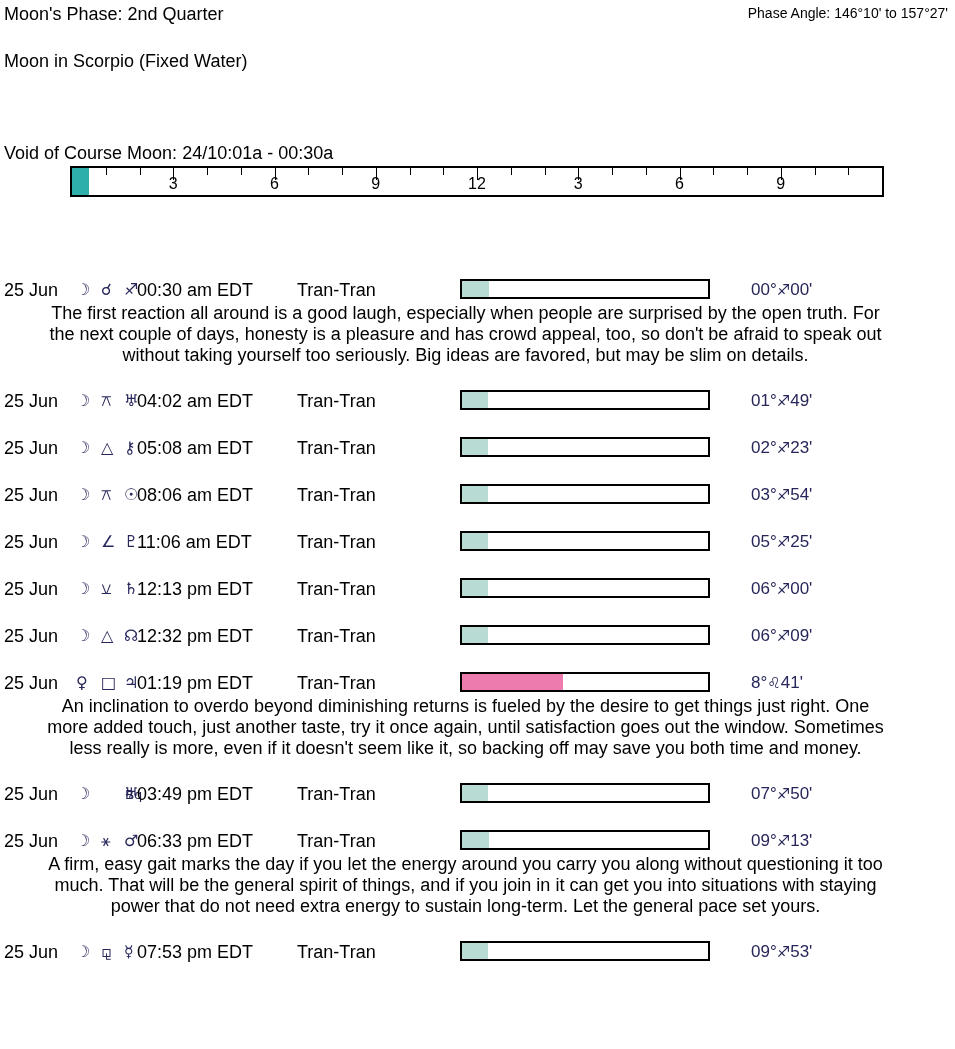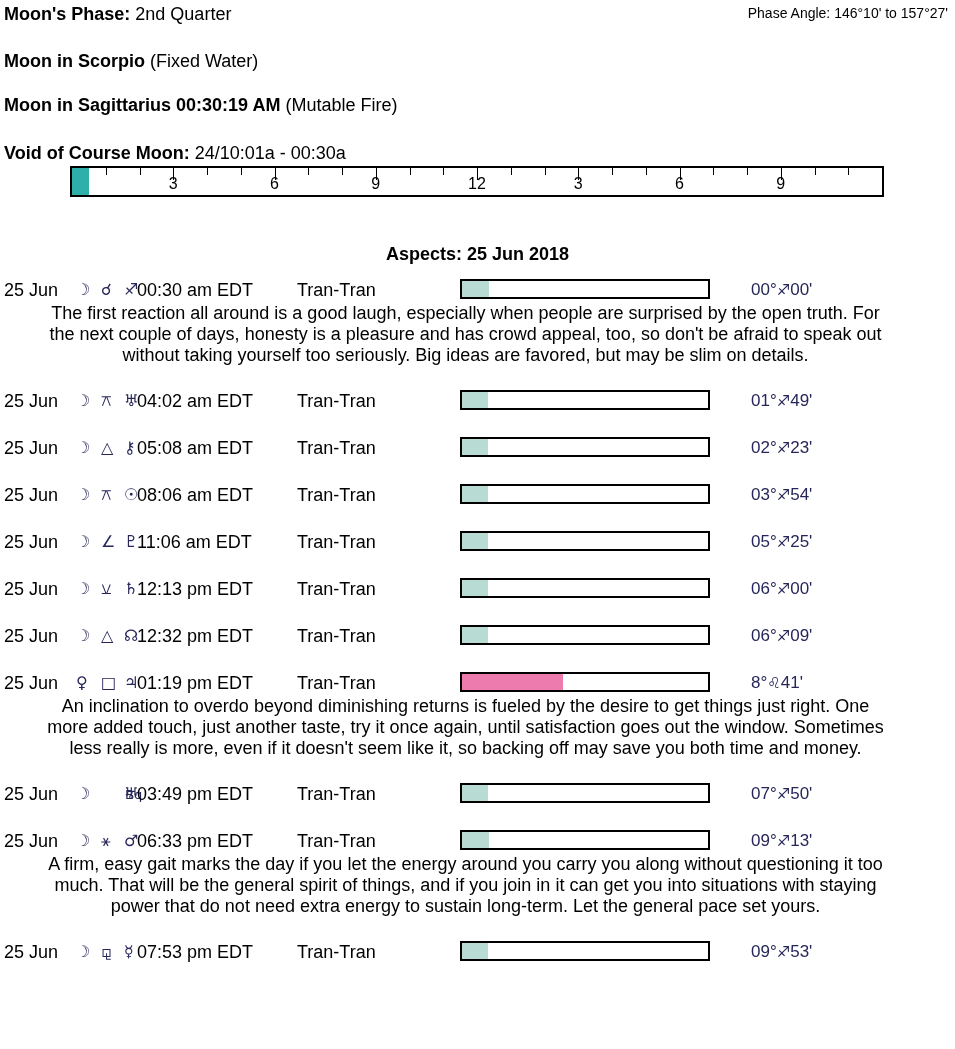--- a/index.html
+++ b/index.html
@@ -1,19 +1,19 @@
 <!DOCTYPE html>
 <html><head>
 <meta charset="utf-8">
 <style>
   html,body{margin:0;padding:0;background:#fff;}
   #page{position:relative;width:955px;height:1049px;overflow:hidden;background:#fff;
         font-family:"Liberation Sans","DejaVu Sans",sans-serif;font-size:18px;color:#000;}
   .abs{position:absolute;white-space:nowrap;}
-  .bold{font-weight:bold;margin-top:36px;}
+  .bold{font-weight:normal;margin-top:36px;}
   .phase-angle{font-size:14px;}
   
   .timeline{position:absolute;left:70px;top:166px;width:810px;height:27px;border:2px solid #000;background:#fff;}
   .voc-fill{position:absolute;left:0;top:0;height:100%;}
   .tick{position:absolute;top:0;width:1px;height:7px;background:#000;}
   .tick.major{height:12px;}
   .tick-label{position:absolute;top:7px;transform:translateX(-50%);font-size:16px;line-height:18px;}
   
   .aspects-title{position:absolute;left:0;top:244px;width:955px;text-align:center;font-weight:bold;}
   .aspects-list{position:absolute;left:0;top:278px;width:955px;}
@@ -42,24 +42,20 @@
     <span class="bold">Moon's Phase:</span>
     <span>2nd Quarter</span>
   </div>
   <div class="abs phase-angle" style="right:7px;top:5px;">Phase Angle:  146°10' to 157°27'</div>
 
   <div class="abs" style="left:4px;top:49px;line-height:24px;">
     <span class="bold">Moon in Scorpio</span>
     <span>(Fixed Water)</span>
   </div>
 
-  <div class="abs" style="left:4px;top:93px;line-height:24px;">
-    <span class="bold">Moon in Sagittarius 00:30:19 AM</span>
-    <span>(Mutable Fire)</span>
-  </div>
 
   <div class="abs" style="left:4px;top:141px;line-height:24px;">
     <span class="bold">Void of Course Moon:</span>
     <span>24/10:01a -  00:30a</span>
   </div>
 
   <div class="timeline">
     <div class="voc-fill" style="width: 2.1%; background: rgb(46, 175, 172);"></div>
   <div class="tick" style="left: 33.75px;"></div>
       <div class="tick" style="left: 67.5px;"></div>
@@ -86,21 +82,20 @@
       <div class="tick major" style="left: 607.5px;"></div>
       <div class="tick-label" style="left: 607.5px;">6</div>
       <div class="tick" style="left: 641.25px;"></div>
       <div class="tick" style="left: 675px;"></div>
       <div class="tick major" style="left: 708.75px;"></div>
       <div class="tick-label" style="left: 708.75px;">9</div>
       <div class="tick" style="left: 742.5px;"></div>
       <div class="tick" style="left: 776.25px;"></div>
     </div>
 
-  <div class="aspects-title">Aspects: 25 Jun 2018</div>
   <div class="aspects-list">
     <div class="aspect-block">
       <div class="aspect-row">
         <span class="a-date">25 Jun</span>
         <span class="a-b1 glyph">☽</span>
         <span class="a-asp glyph">☌</span>
         <span class="a-b2 glyph">♐</span>
         <span class="a-time">00:30 am EDT</span>
         <span class="a-type">Tran-Tran</span>
         <span class="a-bar">

